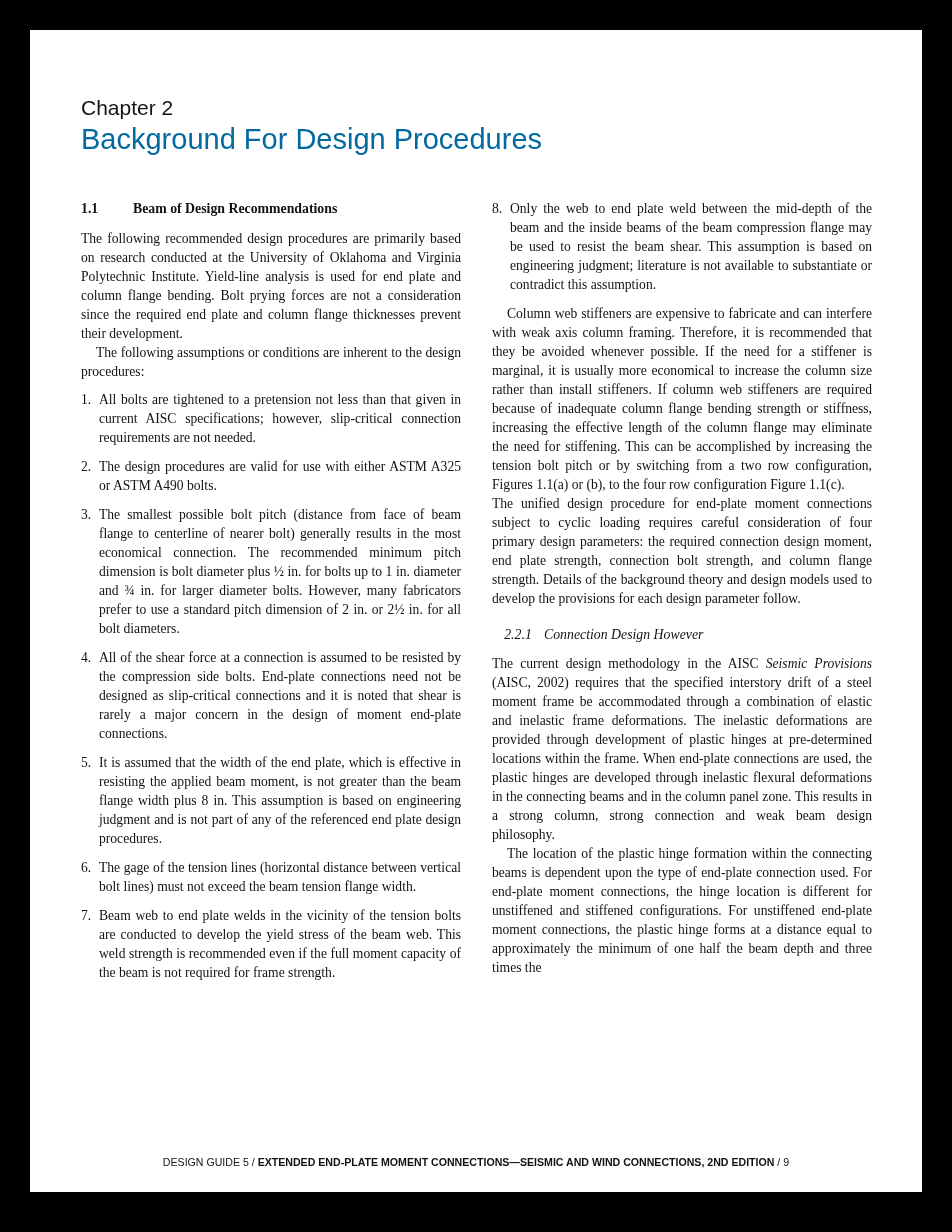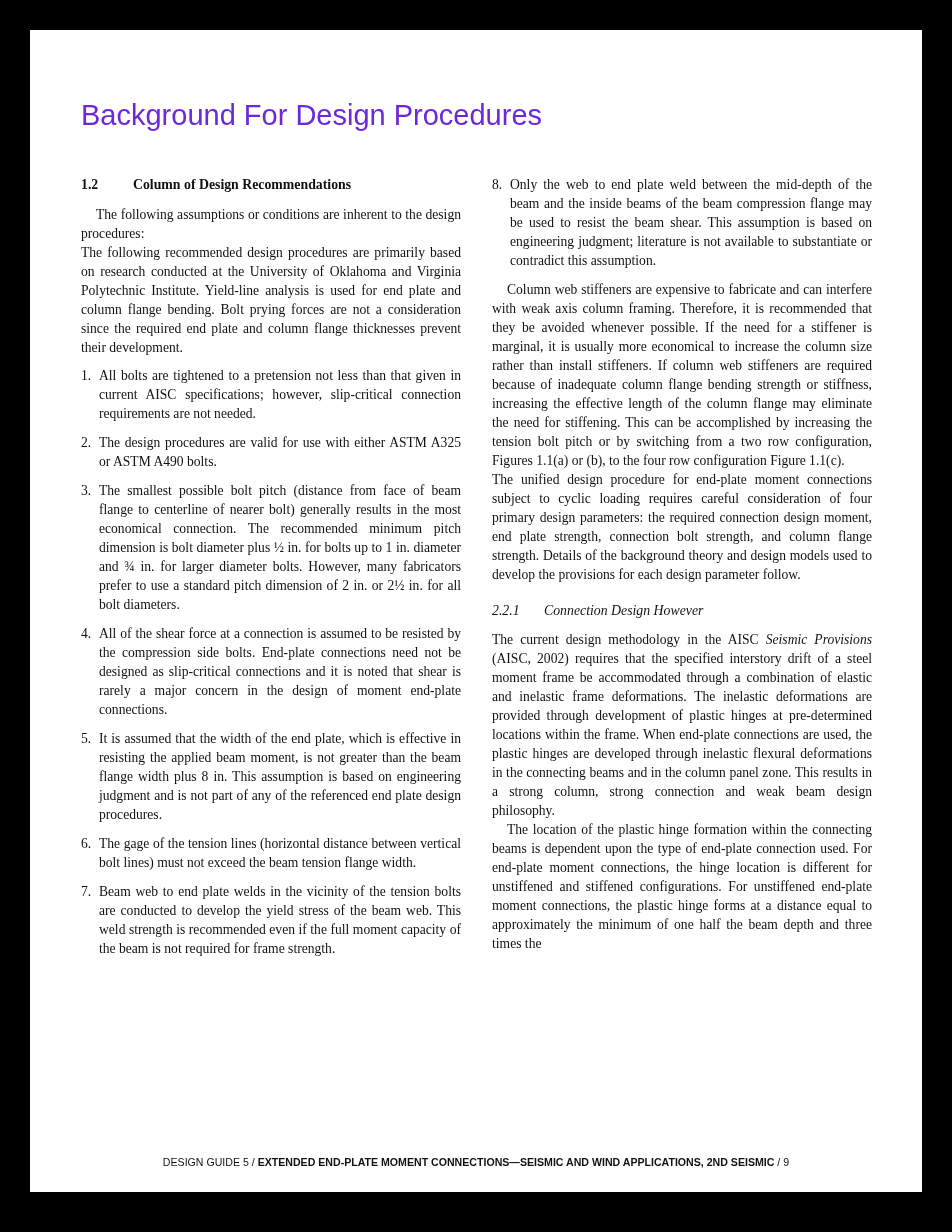--- a/index.html
+++ b/index.html
@@ -27,21 +27,21 @@
     font-size: 21px;
     line-height: 1.15;
     color: #151515;
   }
   .chapter-title {
     font-family: "Liberation Sans", sans-serif;
     font-size: 29px;
     font-weight: 400;
     line-height: 1.2;
     margin: 2px 0 0 0;
-    color: #6d28d9;
+    color: #0369a1;
   }
   .columns {
     display: flex;
     gap: 31px;
     margin-top: 42px;
   }
   .col {
     width: 380px;
     flex: none;
     font-size: 13.6px;
@@ -61,20 +61,21 @@
   }
   .subsection-heading {
     font-style: italic;
     font-size: 13.8px;
     margin: 17px 0 10px 0;
   }
   .subsection-heading .sec-num {
     display: inline-block;
     width: 52px;
     font-style: italic;
+    text-align: center;
   }
   p.body-para {
     margin: 0;
     text-align: justify;
   }
   p.body-para.indent {
     text-indent: 15px;
   }
   .list {
     margin-top: 9px;
@@ -103,33 +104,34 @@
     color: #111;
   }
   .page-footer .bold { font-weight: bold; }
 </style>
 </head>
 <body>
 
 <div class="page">
 
   <header>
+    <div class="chapter-label">Chapter 2</div>
     <h1 class="chapter-title">Background For Design Procedures</h1>
   </header>
 
   <div class="columns">
 
     <div class="col">
 
       <div class="section-heading">
-        <span class="sec-num">1.2</span><span>Column of Design Recommendations</span>
+        <span class="sec-num">1.1</span><span>Beam of Design Recommendations</span>
       </div>
 
+      <p class="body-para">The following recommended design procedures are primarily based on research conducted at the University of Oklahoma and Virginia Polytechnic Institute. Yield-line analysis is used for end plate and column flange bending. Bolt prying forces are not a consideration since the required end plate and column flange thicknesses prevent their development.</p>
       <p class="body-para indent">The following assumptions or conditions are inherent to the design procedures:</p>
-      <p class="body-para">The following recommended design procedures are primarily based on research conducted at the University of Oklahoma and Virginia Polytechnic Institute. Yield-line analysis is used for end plate and column flange bending. Bolt prying forces are not a consideration since the required end plate and column flange thicknesses prevent their development.</p>
 
       <div class="list">
         <div class="list-item">
           <span class="li-num">1.</span>
           <div class="li-text">All bolts are tightened to a pretension not less than that given in current AISC specifications; however, slip-critical connection requirements are not needed.</div>
         </div>
         <div class="list-item">
           <span class="li-num">2.</span>
           <div class="li-text">The design procedures are valid for use with either ASTM A325 or ASTM A490 bolts.</div>
         </div>
@@ -177,16 +179,16 @@
 
       <p class="body-para"><span>The current design methodology in the AISC </span><span class="italic">Seismic Provisions</span><span> (AISC, 2002) requires that the specified interstory drift of a steel moment frame be accommodated through a combination of elastic and inelastic frame deformations. The inelastic deformations are provided through development of plastic hinges at pre-determined locations within the frame. When end-plate connections are used, the plastic hinges are developed through inelastic flexural deformations in the connecting beams and in the column panel zone. This results in a strong column, strong connection and weak beam design philosophy.</span></p>
 
       <p class="body-para indent">The location of the plastic hinge formation within the connecting beams is dependent upon the type of end-plate connection used. For end-plate moment connections, the hinge location is different for unstiffened and stiffened configurations. For unstiffened end-plate moment connections, the plastic hinge forms at a distance equal to approximately the minimum of one half the beam depth and three times the</p>
 
     </div>
 
   </div>
 
   <footer class="page-footer">
-    <span>DESIGN GUIDE 5 / </span><span class="bold">EXTENDED END-PLATE MOMENT CONNECTIONS—SEISMIC AND WIND APPLICATIONS, 2ND SEISMIC</span><span> / 9</span>
+    <span>DESIGN GUIDE 5 / </span><span class="bold">EXTENDED END-PLATE MOMENT CONNECTIONS—SEISMIC AND WIND CONNECTIONS, 2ND EDITION</span><span> / 9</span>
   </footer>
 
 </div>
 
 </body></html>

